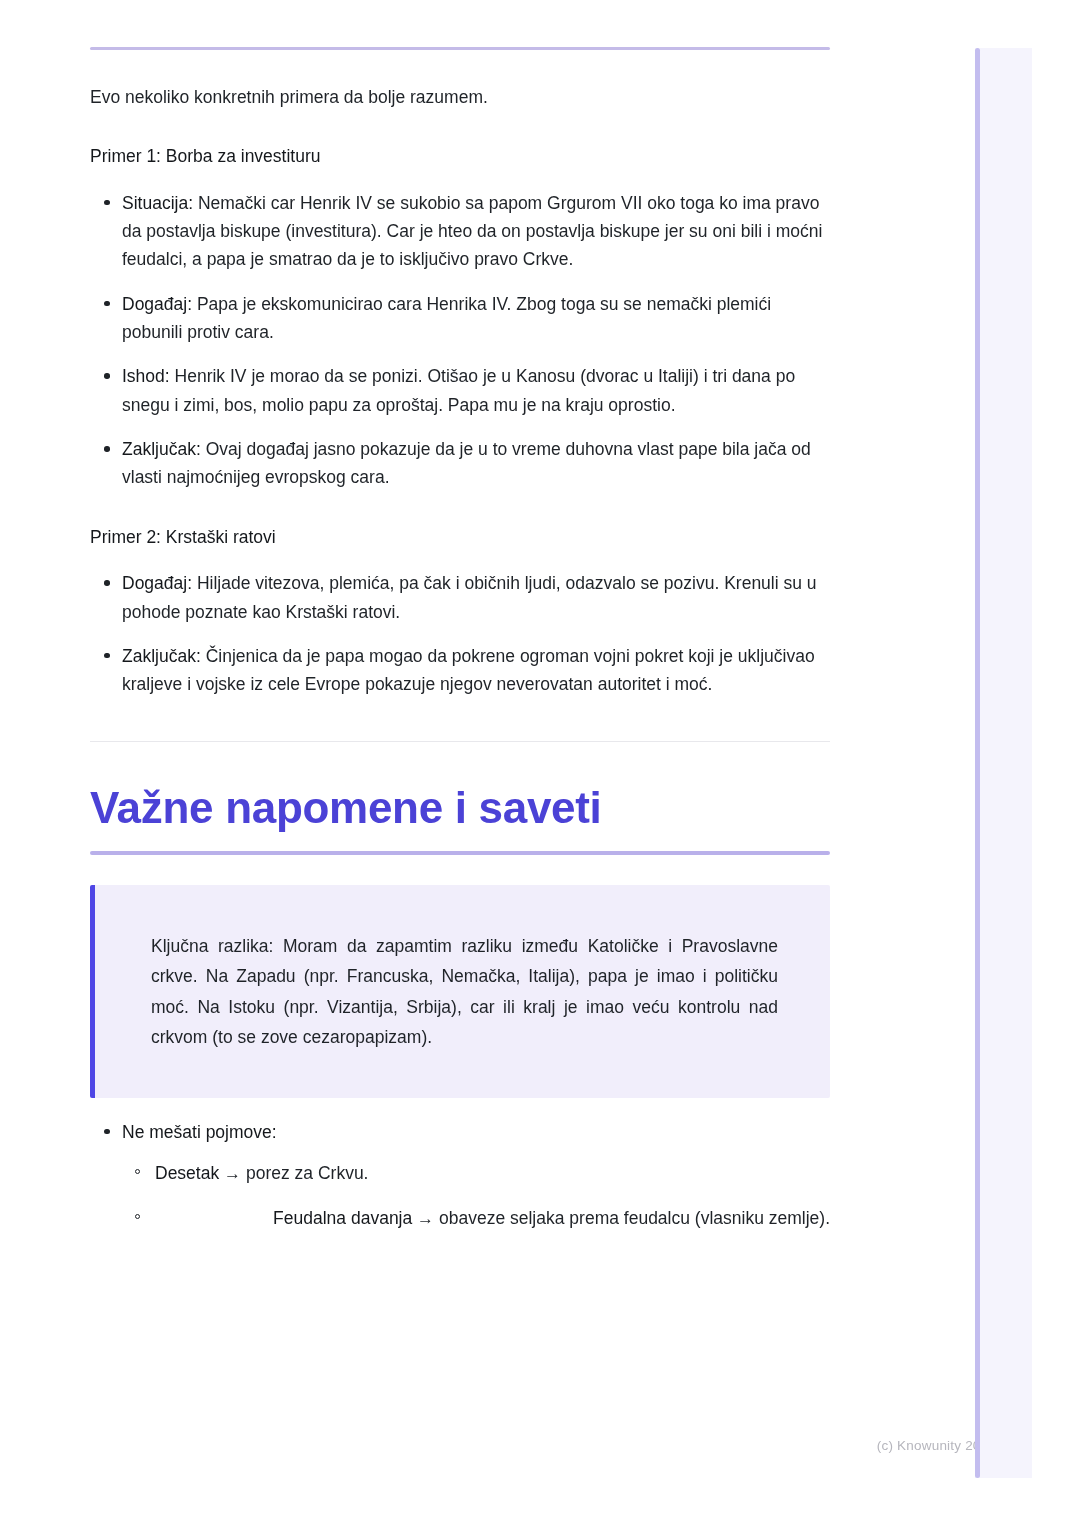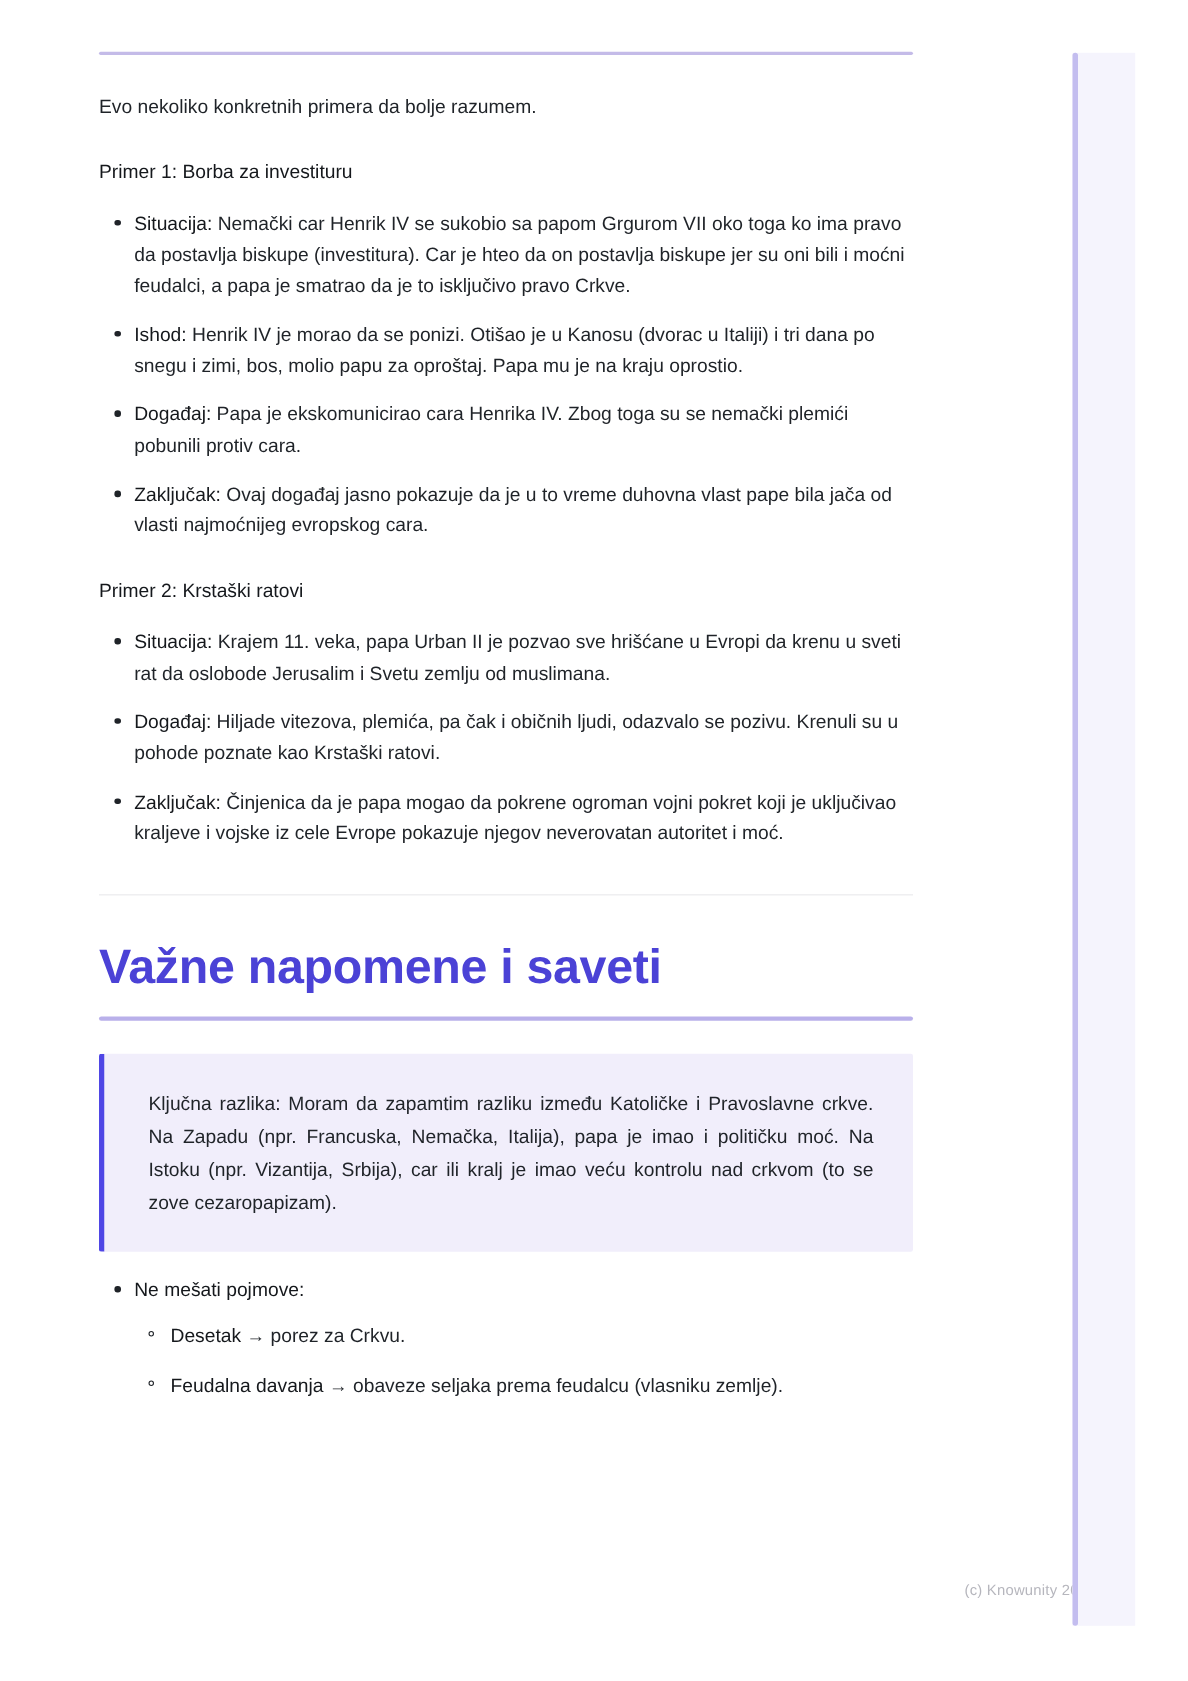--- a/index.html
+++ b/index.html
@@ -108,21 +108,21 @@
     margin: 13px 0 0 0;
     padding: 0;
   }
   ul.subbullets > li {
     position: relative;
     padding-left: 33px;
     margin-bottom: 17px;
     font-size: 17.5px;
     line-height: 1.6;
   }
-  ul.subbullets > li:last-child { margin-bottom: 0; }
+  ul.subbullets > li:last-child { margin-bottom: 0; text-align: right; }
   ul.subbullets > li::before {
     content: "";
     position: absolute;
     left: 13px;
     top: 10px;
     width: 5px;
     height: 5px;
     border: 1.4px solid #1f2328;
     border-radius: 50%;
     box-sizing: border-box;
@@ -131,21 +131,21 @@
 
   
   .callout {
     margin-top: 30px;
     background: #f1eefb;
     border-left: 5px solid #4f46e5;
     border-radius: 2px;
     padding: 30px 36px 30px 40px;
   }
   .callout p {
-    margin: 0;
+    margin: 16px;
     font-size: 17.5px;
     line-height: 1.72;
     text-align: justify;
     color: #1f2328;
   }
 
   
   .watermark {
     position: absolute;
     right: 68px;
@@ -182,29 +182,28 @@
   <div class="content">
 
     <div class="rule-top"></div>
 
     <p class="intro">Evo nekoliko konkretnih primera da bolje razumem.</p>
 
     <h3 class="sub">Primer 1: Borba za investituru</h3>
 
     <ul class="bullets">
       <li><span class="lead">Situacija:</span><span> Nemački car Henrik IV se sukobio sa papom Grgurom VII oko toga ko ima pravo da postavlja biskupe (investitura). Car je hteo da on postavlja biskupe jer su oni bili i moćni feudalci, a papa je smatrao da je to isključivo pravo Crkve.</span></li>
+      <li><span class="lead">Događaj:</span><span> Papa je ekskomunicirao cara Henrika IV. Zbog toga su se nemački plemići pobunili protiv cara.</span></li>
       <li><span class="lead">Ishod:</span><span> Henrik IV je morao da se ponizi. Otišao je u Kanosu (dvorac u Italiji) i tri dana po snegu i zimi, bos, molio papu za oproštaj. Papa mu je na kraju oprostio.</span></li>
-      <li><span class="lead">Događaj:</span><span> Papa je ekskomunicirao cara Henrika IV. Zbog toga su se nemački plemići pobunili protiv cara.</span></li>
       <li><span class="lead">Zaključak:</span><span> Ovaj događaj jasno pokazuje da je u to vreme duhovna vlast pape bila jača od vlasti najmoćnijeg evropskog cara.</span></li>
     </ul>
 
     <h3 class="sub">Primer 2: Krstaški ratovi</h3>
 
     <ul class="bullets">
-      <li><span class="lead">Situacija:</span><span> Krajem 11. veka, papa Urban II je pozvao sve hrišćane u Evropi da krenu u sveti rat da oslobode Jerusalim i Svetu zemlju od muslimana.</span></li>
       <li><span class="lead">Događaj:</span><span> Hiljade vitezova, plemića, pa čak i običnih ljudi, odazvalo se pozivu. Krenuli su u pohode poznate kao Krstaški ratovi.</span></li>
       <li><span class="lead">Zaključak:</span><span> Činjenica da je papa mogao da pokrene ogroman vojni pokret koji je uključivao kraljeve i vojske iz cele Evrope pokazuje njegov neverovatan autoritet i moć.</span></li>
     </ul>
 
     <div class="rule-thin"></div>
 
     <h2 class="section-title">Važne napomene i saveti</h2>
 
     <div class="rule-heading"></div>
 

